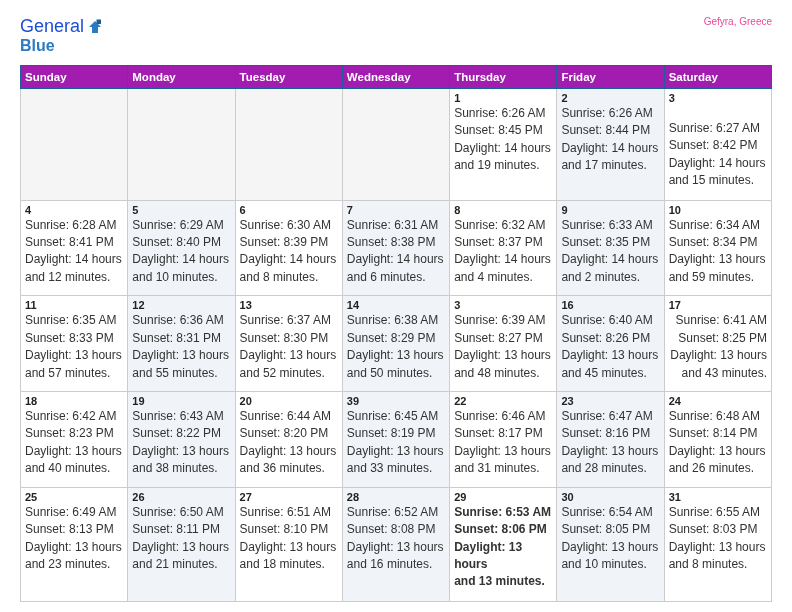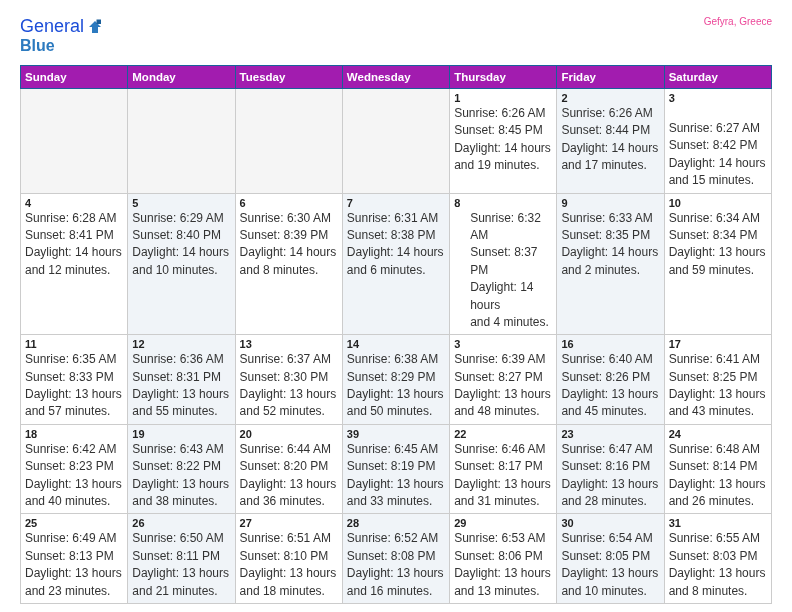--- a/index.html
+++ b/index.html
@@ -181,21 +181,21 @@
           </td>
           <td class="shaded">
             <span class="day-number">7</span>
             <div class="day-info" style="white-space: pre-line;">Sunrise: 6:31 AM
 Sunset: 8:38 PM
 Daylight: 14 hours
 and 6 minutes.</div>
           </td>
           <td>
             <span class="day-number">8</span>
-            <div class="day-info" style="white-space: pre-line; margin-left: 16px;">Sunrise: 6:32 AM
+            <div class="day-info" style="white-space: pre-line;">Sunrise: 6:32 AM
 Sunset: 8:37 PM
 Daylight: 14 hours
 and 4 minutes.</div>
           </td>
           <td class="shaded">
             <span class="day-number">9</span>
             <div class="day-info" style="white-space: pre-line;">Sunrise: 6:33 AM
 Sunset: 8:35 PM
 Daylight: 14 hours
 and 2 minutes.</div>
@@ -246,21 +246,21 @@
           </td>
           <td class="shaded">
             <span class="day-number">16</span>
             <div class="day-info" style="white-space: pre-line;">Sunrise: 6:40 AM
 Sunset: 8:26 PM
 Daylight: 13 hours
 and 45 minutes.</div>
           </td>
           <td>
             <span class="day-number">17</span>
-            <div class="day-info" style="white-space: pre-line;">Sunrise: 6:41 AM
+            <div class="day-info" style="white-space: pre-line; text-align: right;">Sunrise: 6:41 AM
 Sunset: 8:25 PM
 Daylight: 13 hours
 and 43 minutes.</div>
           </td>
         </tr>
         <tr>
           <td>
             <span class="day-number">18</span>
             <div class="day-info" style="white-space: pre-line;">Sunrise: 6:42 AM
 Sunset: 8:23 PM
@@ -334,21 +334,21 @@
           </td>
           <td class="shaded">
             <span class="day-number">28</span>
             <div class="day-info" style="white-space: pre-line;">Sunrise: 6:52 AM
 Sunset: 8:08 PM
 Daylight: 13 hours
 and 16 minutes.</div>
           </td>
           <td>
             <span class="day-number">29</span>
-            <div class="day-info" style="white-space: pre-line;">Sunrise: 6:53 AM
+            <div class="day-info" style="white-space: pre-line; font-weight: bold;">Sunrise: 6:53 AM
 Sunset: 8:06 PM
 Daylight: 13 hours
 and 13 minutes.</div>
           </td>
           <td class="shaded">
             <span class="day-number">30</span>
             <div class="day-info" style="white-space: pre-line;">Sunrise: 6:54 AM
 Sunset: 8:05 PM
 Daylight: 13 hours
 and 10 minutes.</div>

